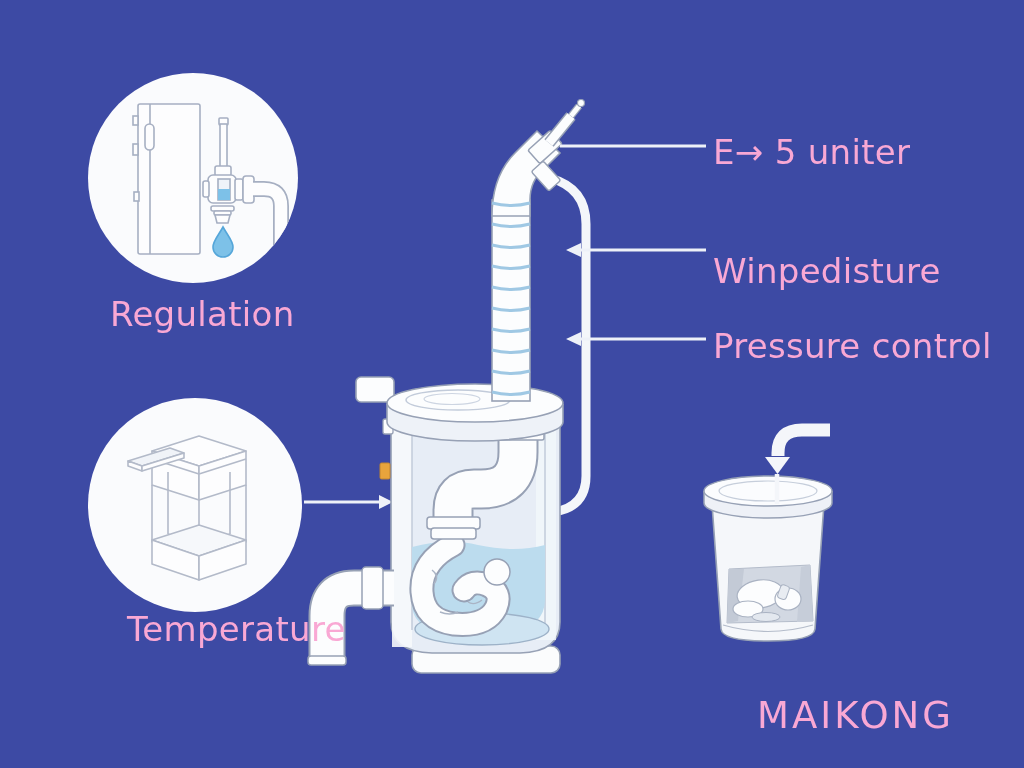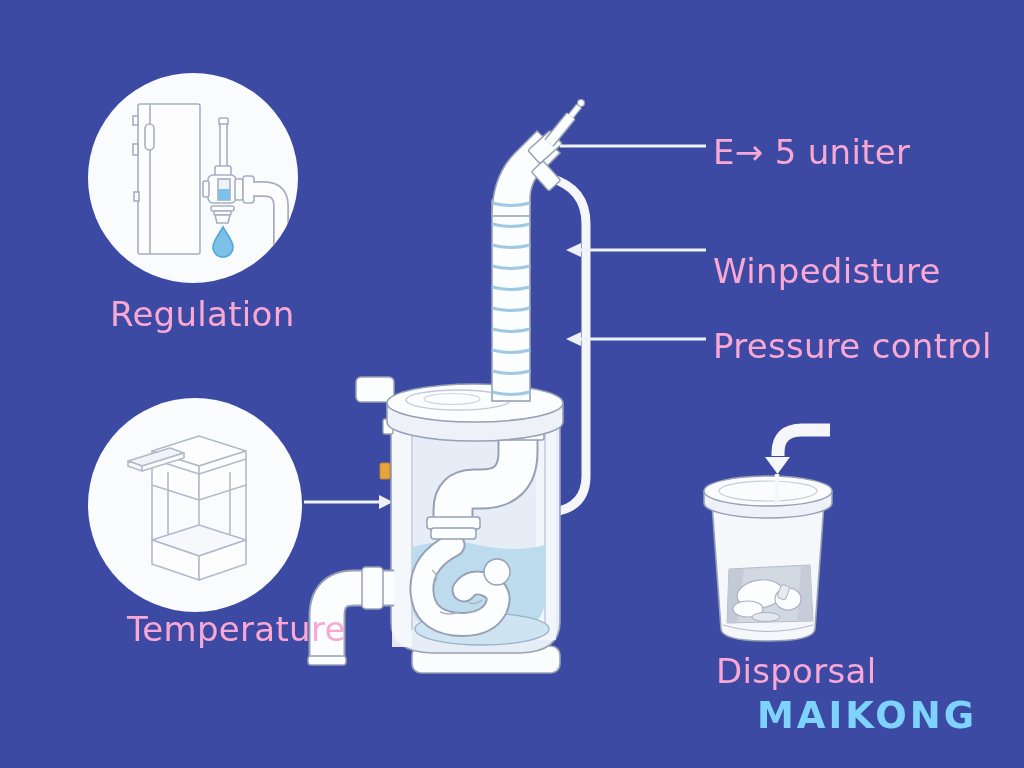--- a/index.html
+++ b/index.html
@@ -7,21 +7,21 @@
     position:relative;width:1024px;height:768px;overflow:hidden;
     background:#3d4aa4;
     font-family:"DejaVu Sans","Liberation Sans",sans-serif;
   }
   .stage svg{position:absolute;left:0;top:0;}
   .label{
     position:absolute;color:#f9a8d4;font-size:34px;line-height:1.15;
     white-space:nowrap;letter-spacing:0.3px;
   }
   .brand{
-    position:absolute;color:#7dd3fc;font-size:37px;font-weight:bold;
+    position:absolute;color:#f9a8d4;font-size:37px;font-weight:normal;
     letter-spacing:3px;white-space:nowrap;
   }
 </style>
 </head>
 <body>
 
 <div class="stage">
 
 <svg width="1024" height="768" viewBox="0 0 1024 768">
   <defs>
@@ -207,17 +207,16 @@
     <line x1="777" y1="474" x2="777" y2="504" stroke="#f4f6fa" stroke-width="4.5"></line>
   </g>
 </svg>
 
 <div class="label" style="left:713px;top:133px">E→ 5 uniter</div>
 <div class="label" style="left:713px;top:252px">Winpedisture</div>
 <div class="label" style="left:713px;top:327px">Pressure control</div>
 
 <div class="label" style="left:110px;top:295px">Regulation</div>
 <div class="label" style="left:127px;top:610px">Temperature</div>
-<div class="label" style="left:716px;top:652px">Disporsal</div>
 
 <div class="brand" style="left:757px;top:694px">MAIKONG</div>
 
 </div>
 
 </body></html>

